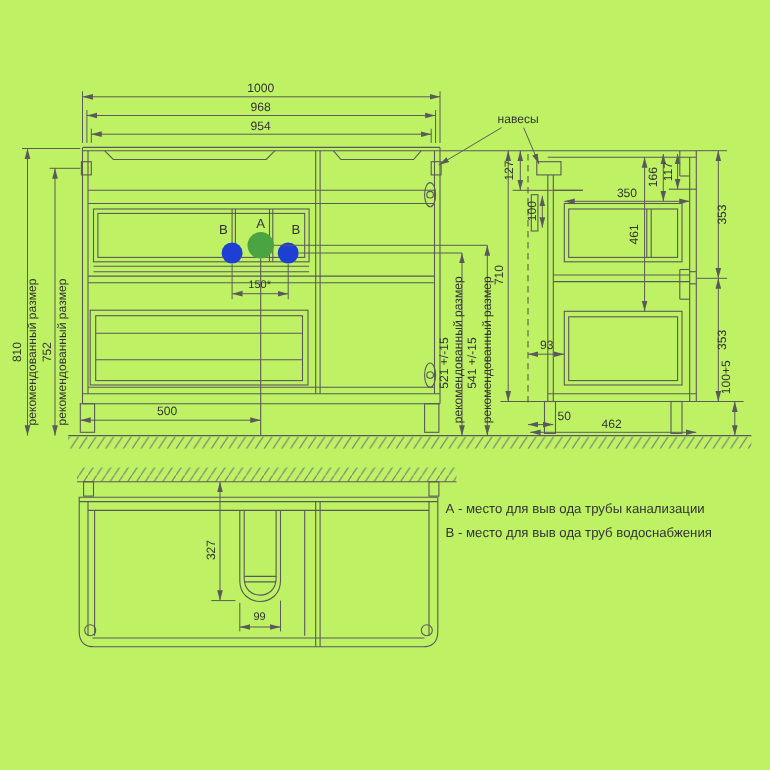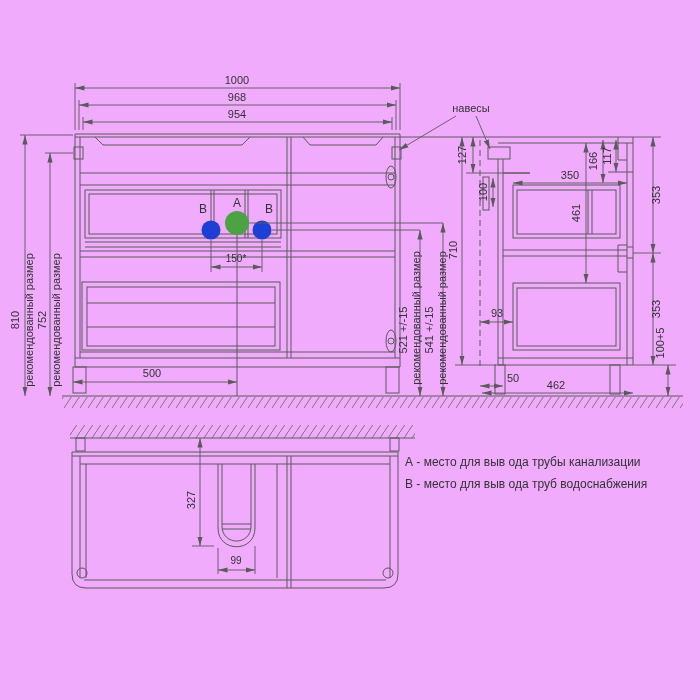--- a/index.html
+++ b/index.html
@@ -1,16 +1,16 @@
 <!DOCTYPE html>
 <html><head>
 <meta charset="utf-8">
 <style>
   html,body { margin:0; padding:0; background:#fff; }
-  #stage { width:700px; height:700px; background:#f0abfc; position:relative; overflow:hidden; }
+  #stage { width:700px; height:700px; background:#bef264; position:relative; overflow:hidden; }
   svg { display:block; }
   .lw * { stroke:#5a5a5a; stroke-width:1; fill:none; }
   .dm * { stroke:#5a5a5a; stroke-width:0.9; fill:none; }
   .tx text { font:11px "Liberation Sans","DejaVu Sans",sans-serif; fill:#333; stroke:none; text-anchor:middle; }
   .tx text.sm { font-size:10px; }
   .tx text.lg { font-size:12px; }
   .tx text.start { text-anchor:start; }
   .dashed { stroke-dasharray:6 4; }
 </style>
 </head>

